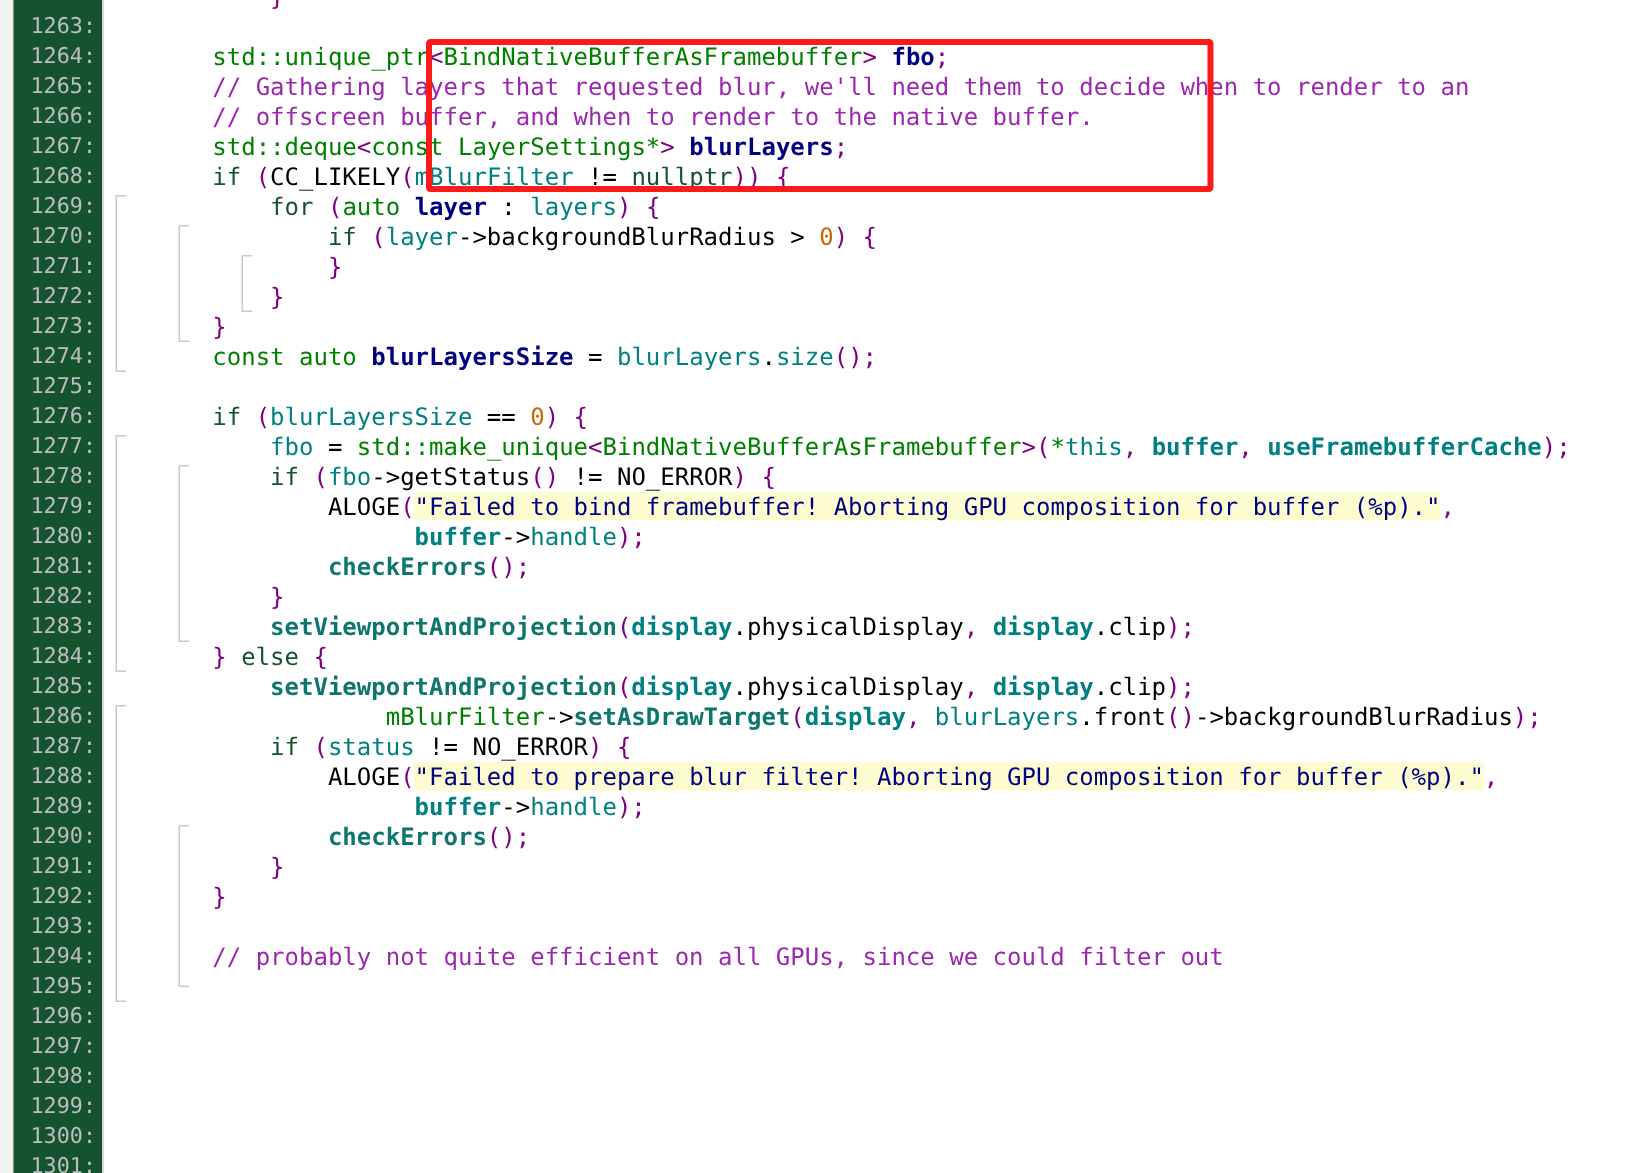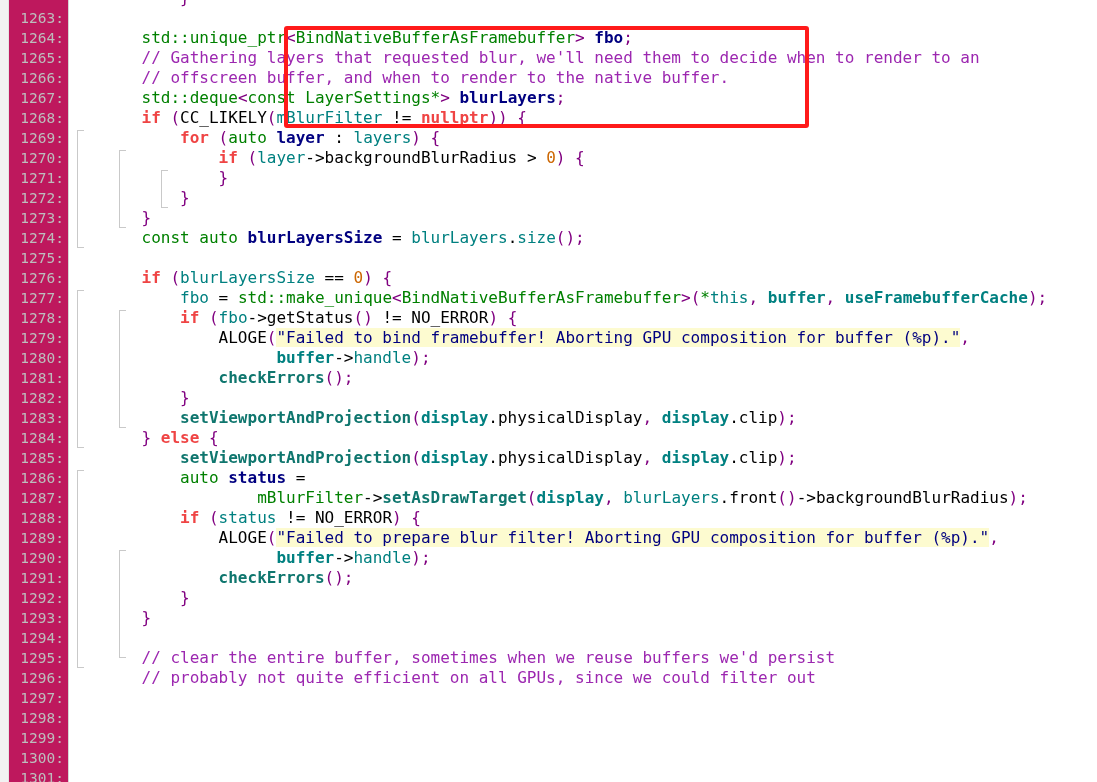--- a/index.html
+++ b/index.html
@@ -11,21 +11,21 @@
     position:relative;width:1097px;height:782px;background:#ffffff;
     display:flex;flex-direction:row;
   }
   
   .edge-strip{
     width:8px;height:782px;background:#f2f2f2;border-right:1px solid #e4e4e4;
     flex:0 0 auto;
   }
   
   .marker-col{
-    width:59px;height:782px;background:#be185d;flex:0 0 auto;
+    width:59px;height:782px;background:#14532d;flex:0 0 auto;
     position:relative;border-right:1px solid #d4d4d4;
   }
   .gutter-nums{
     position:absolute;top:0;right:4px;width:55px;
     text-align:right;
   }
   .gutter-nums .ln{
     height:20px;line-height:20px;font-size:14.5px;color:#bdbdbd;
     letter-spacing:0px;white-space:pre;
   }
@@ -35,21 +35,21 @@
     overflow:hidden;
   }
   .code-lines{
     position:absolute;top:0;left:0;
   }
   .cl{
     height:20px;line-height:20px;font-size:16px;white-space:pre;
     padding-left:34px;color:#000000;
   }
   
-  .t-kw      {color:#ef4444;font-weight:bold;}
+  .t-kw      {color:#14532d;font-weight:normal;}
   .t-var     {color:#000080;font-weight:bold;}          
   .t-field   {color:#008080;}                           
   .t-fieldb  {color:#008080;font-weight:bold;}
   .t-fn      {color:#0f766e;font-weight:bold;}                           
   .t-punc    {color:#800080;}                           
   .t-cmt     {color:#9c27b0;text-align:center;}                           
   .t-str     {color:#000080;background:#fdfbd0;}        
   .t-num     {color:#cc6600;}
   .t-plain   {color:#000000;}
   .t-green   {color:#008000;}
@@ -143,30 +143,28 @@
         <div class="cl"><span style="white-space:pre">    </span><span class="t-kw">if</span> <span class="t-punc">(</span><span class="t-field">blurLayersSize</span> <span class="t-plain">==</span> <span class="t-num">0</span><span class="t-punc">)</span> <span class="t-punc">{</span></div>
         <div class="cl"><span style="white-space:pre">        </span><span class="t-field">fbo</span> <span class="t-plain">=</span> <span class="t-green">std</span><span class="t-green">::</span><span class="t-green">make_unique</span><span class="t-punc">&lt;</span><span class="t-green">BindNativeBufferAsFramebuffer</span><span class="t-punc">&gt;</span><span class="t-punc">(</span><span class="t-green">*</span><span class="t-field">this</span><span class="t-punc">,</span> <span class="t-fieldb">buffer</span><span class="t-punc">,</span> <span class="t-fieldb">useFramebufferCache</span><span class="t-punc">)</span><span class="t-punc">;</span></div>
         <div class="cl"><span style="white-space:pre">        </span><span class="t-kw">if</span> <span class="t-punc">(</span><span class="t-field">fbo</span><span class="t-plain">-&gt;</span><span class="t-plain">getStatus</span><span class="t-punc">(</span><span class="t-punc">)</span> <span class="t-plain">!=</span> <span class="t-plain">NO_ERROR</span><span class="t-punc">)</span> <span class="t-punc">{</span></div>
         <div class="cl"><span style="white-space:pre">            </span><span class="t-plain">ALOGE</span><span class="t-punc">(</span><span class="t-str">"Failed to bind framebuffer! Aborting GPU composition for buffer (%p)."</span><span class="t-punc">,</span></div>
         <div class="cl"><span style="white-space:pre">                  </span><span class="t-fieldb">buffer</span><span class="t-plain">-&gt;</span><span class="t-field">handle</span><span class="t-punc">)</span><span class="t-punc">;</span></div>
         <div class="cl"><span style="white-space:pre">            </span><span class="t-fn">checkErrors</span><span class="t-punc">(</span><span class="t-punc">)</span><span class="t-punc">;</span></div>
         <div class="cl">        <span class="t-punc">}</span></div>
         <div class="cl"><span style="white-space:pre">        </span><span class="t-fn">setViewportAndProjection</span><span class="t-punc">(</span><span class="t-fieldb">display</span><span class="t-plain">.</span><span class="t-plain">physicalDisplay</span><span class="t-punc">,</span> <span class="t-fieldb">display</span><span class="t-plain">.</span><span class="t-plain">clip</span><span class="t-punc">)</span><span class="t-punc">;</span></div>
         <div class="cl"><span style="white-space:pre">    </span><span class="t-punc">}</span> <span class="t-kw">else</span> <span class="t-punc">{</span></div>
         <div class="cl"><span style="white-space:pre">        </span><span class="t-fn">setViewportAndProjection</span><span class="t-punc">(</span><span class="t-fieldb">display</span><span class="t-plain">.</span><span class="t-plain">physicalDisplay</span><span class="t-punc">,</span> <span class="t-fieldb">display</span><span class="t-plain">.</span><span class="t-plain">clip</span><span class="t-punc">)</span><span class="t-punc">;</span></div>
-        <div class="cl"><span style="white-space:pre">        </span><span class="t-green">auto</span> <span class="t-var">status</span> <span class="t-plain">=</span></div>
         <div class="cl"><span style="white-space:pre">                </span><span class="t-green">mBlurFilter</span><span class="t-plain">-&gt;</span><span class="t-fn">setAsDrawTarget</span><span class="t-punc">(</span><span class="t-fieldb">display</span><span class="t-punc">,</span> <span class="t-field">blurLayers</span><span class="t-plain">.</span><span class="t-plain">front</span><span class="t-punc">(</span><span class="t-punc">)</span><span class="t-plain">-&gt;</span><span class="t-plain">backgroundBlurRadius</span><span class="t-punc">)</span><span class="t-punc">;</span></div>
         <div class="cl"><span style="white-space:pre">        </span><span class="t-kw">if</span> <span class="t-punc">(</span><span class="t-field">status</span> <span class="t-plain">!=</span> <span class="t-plain">NO_ERROR</span><span class="t-punc">)</span> <span class="t-punc">{</span></div>
         <div class="cl"><span style="white-space:pre">            </span><span class="t-plain">ALOGE</span><span class="t-punc">(</span><span class="t-str">"Failed to prepare blur filter! Aborting GPU composition for buffer (%p)."</span><span class="t-punc">,</span></div>
         <div class="cl"><span style="white-space:pre">                  </span><span class="t-fieldb">buffer</span><span class="t-plain">-&gt;</span><span class="t-field">handle</span><span class="t-punc">)</span><span class="t-punc">;</span></div>
         <div class="cl"><span style="white-space:pre">            </span><span class="t-fn">checkErrors</span><span class="t-punc">(</span><span class="t-punc">)</span><span class="t-punc">;</span></div>
         <div class="cl">        <span class="t-punc">}</span></div>
         <div class="cl">    <span class="t-punc">}</span></div>
         <div class="cl"></div>
-        <div class="cl">    <span class="t-cmt">// clear the entire buffer, sometimes when we reuse buffers we'd persist</span></div>
         <div class="cl">    <span class="t-cmt">// probably not quite efficient on all GPUs, since we could filter out</span></div>
       </div>
 
     <div class="guide" style="left:8px;  top:130px; height:118px;"></div>
     <div class="guide" style="left:50px; top:150px; height:78px;"></div>
     <div class="guide" style="left:92px; top:170px; height:38px;"></div>
     <div class="guide" style="left:8px;  top:290px; height:158px;"></div>
     <div class="guide" style="left:50px; top:310px; height:118px;"></div>
     <div class="guide" style="left:8px; top:470px; height:198px;"></div>
     <div class="guide" style="left:50px; top:550px; height:108px;"></div>

